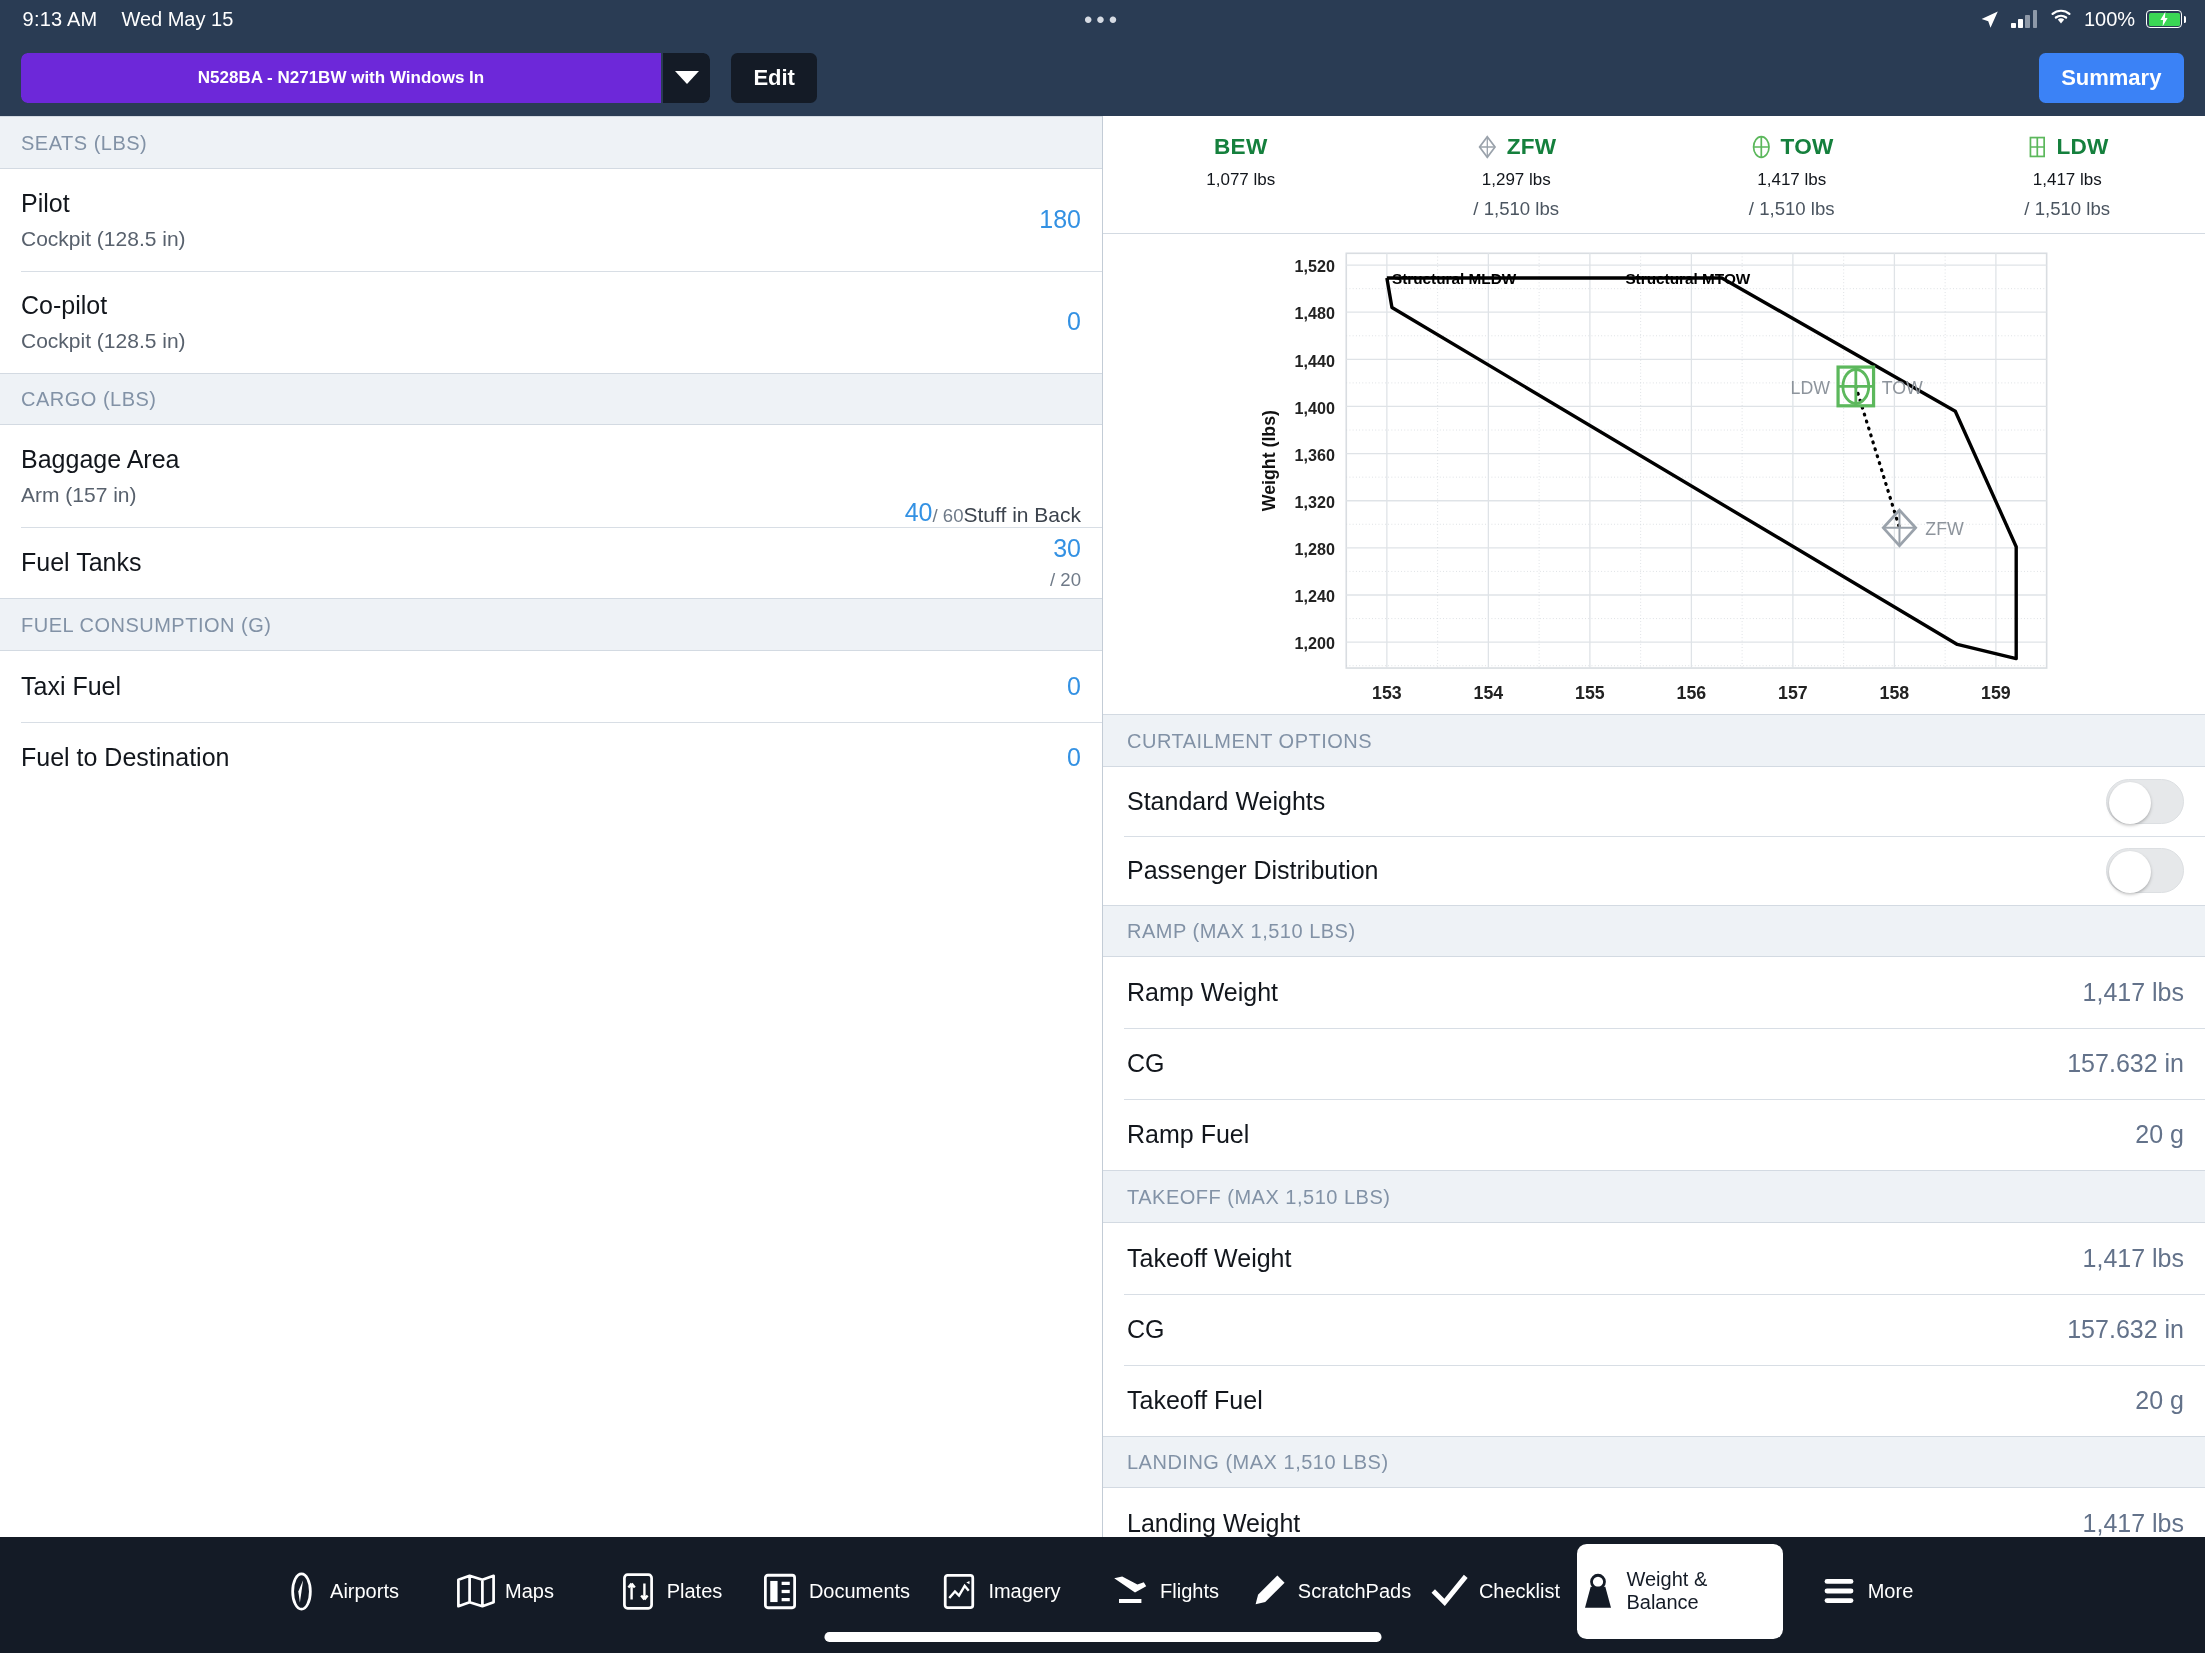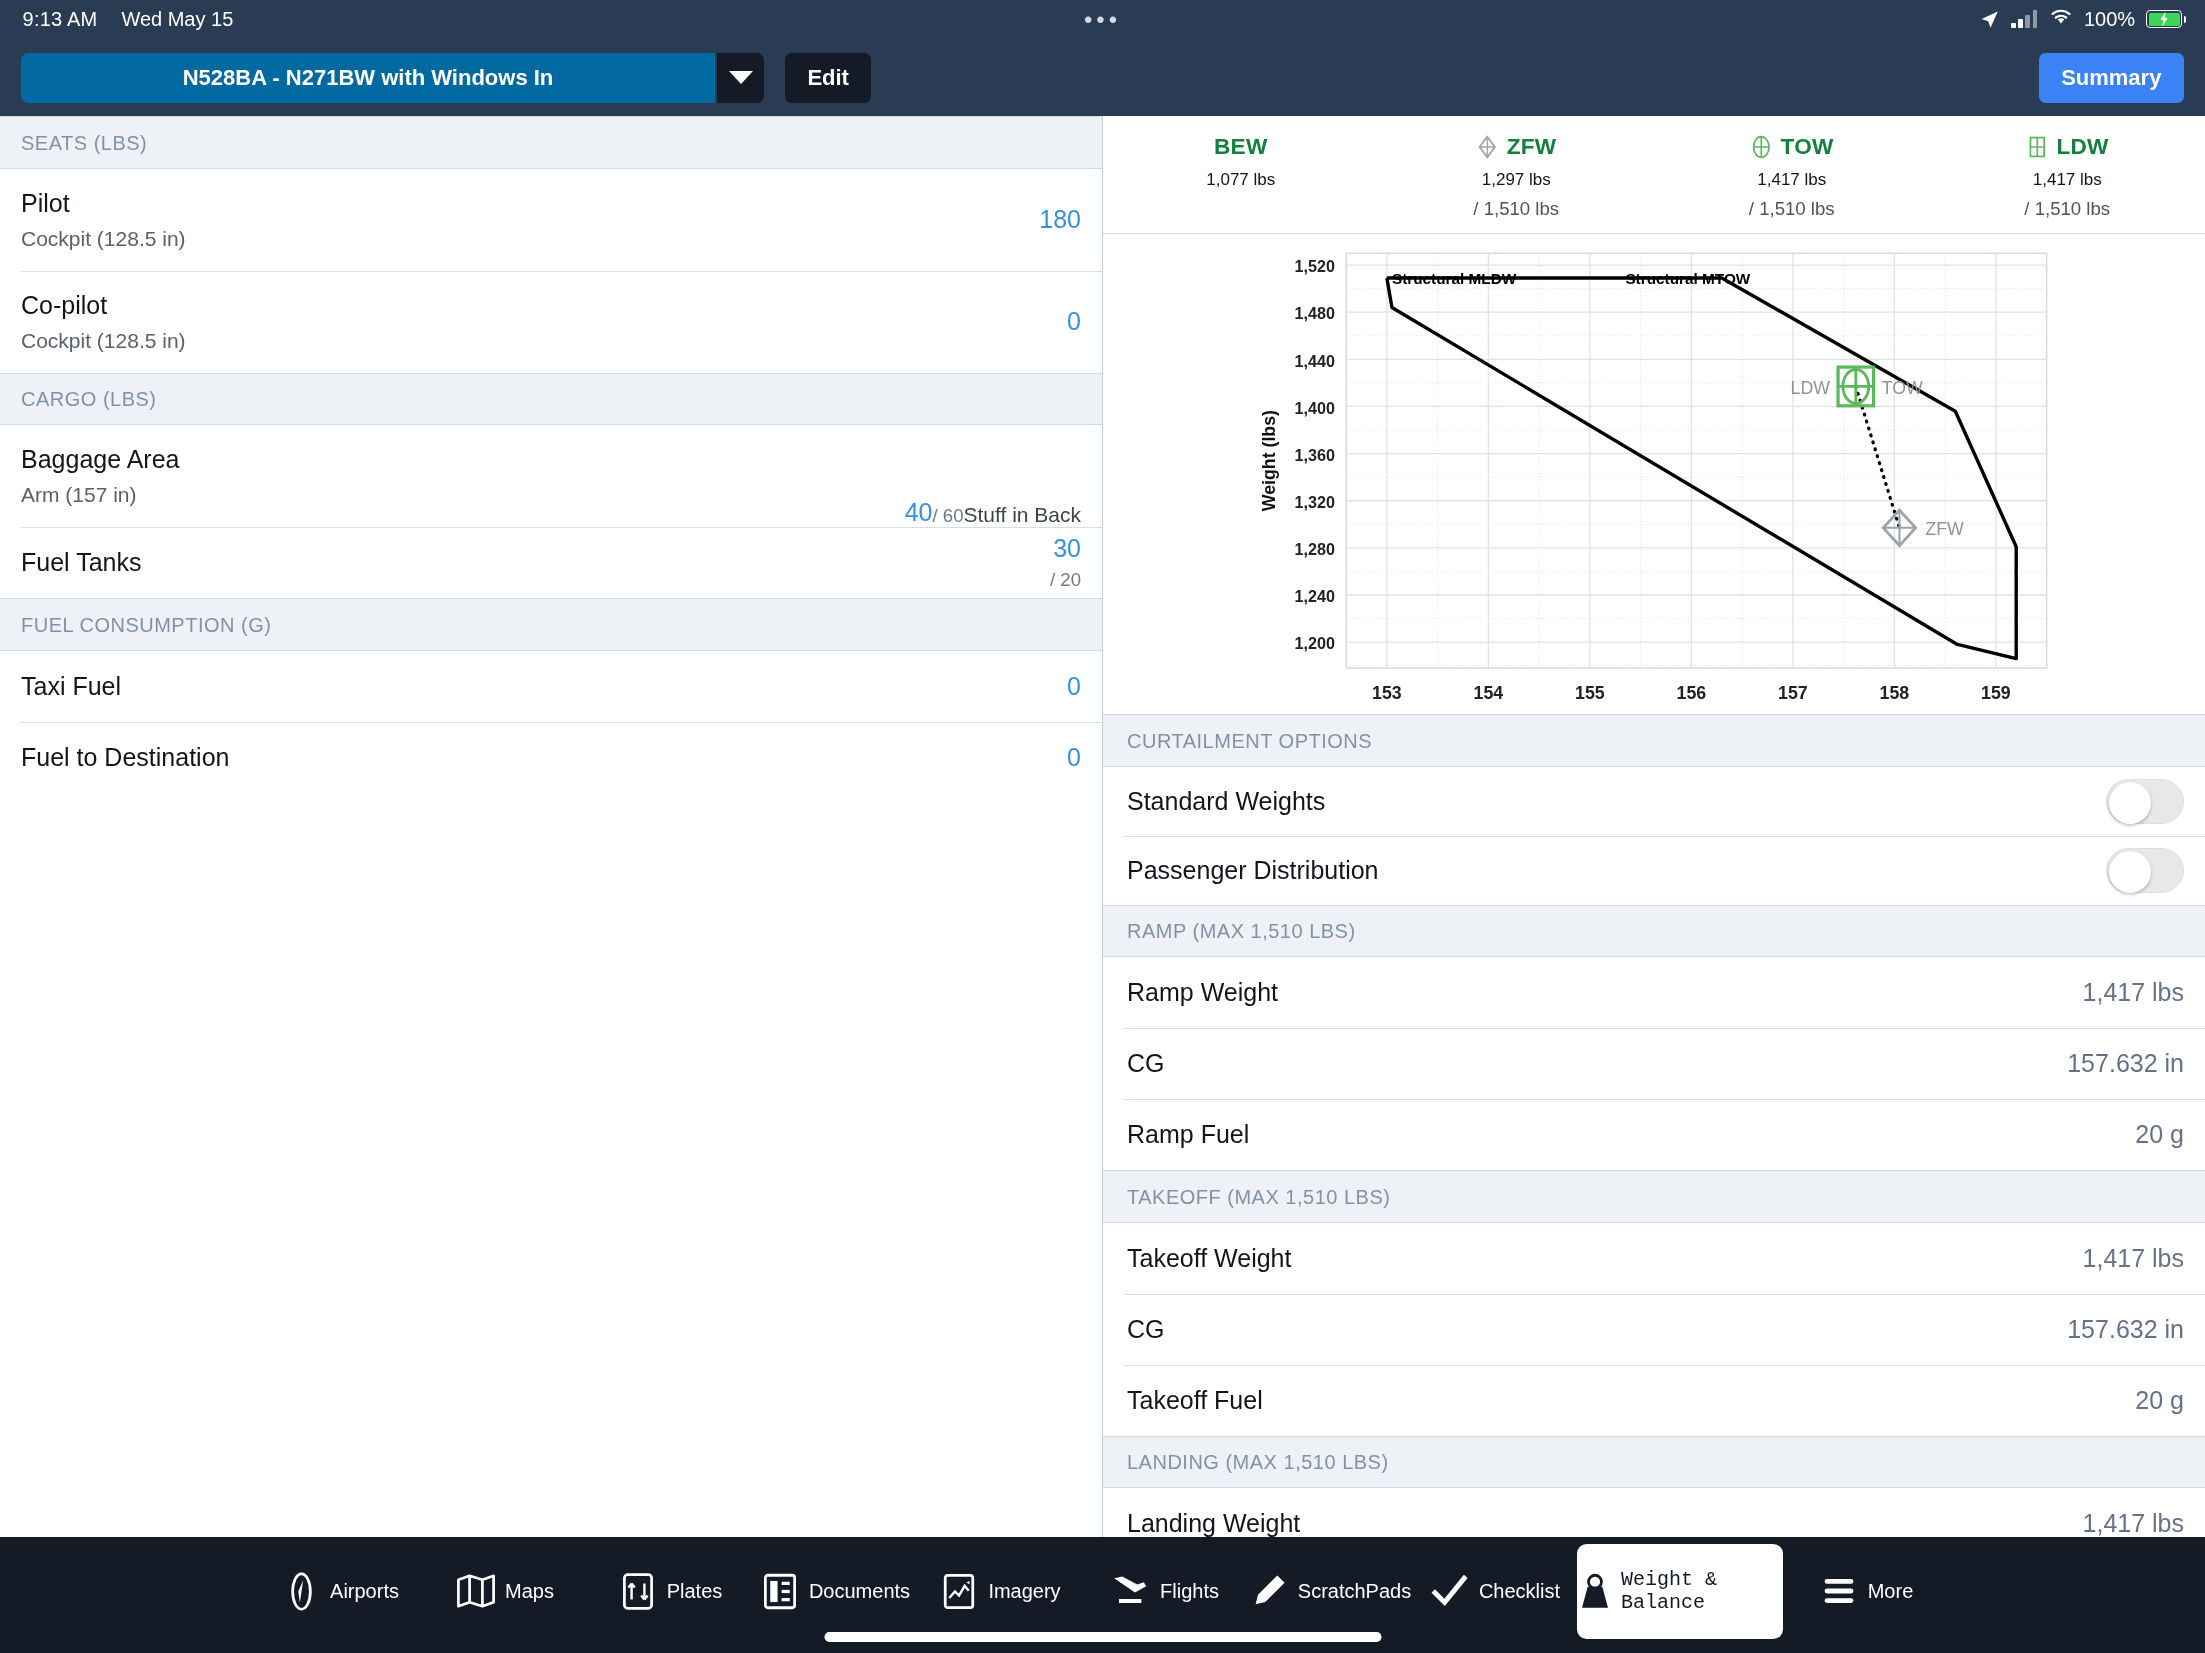--- a/index.html
+++ b/index.html
@@ -47,22 +47,22 @@
 
   
   .toolbar {
     position: absolute; top: 39px; left: 0; width: 2205px; height: 77px;
     background: #2a3c54; display: flex; align-items: center; padding: 0 21px;
   }
   .acft-select {
     display: flex; align-items: stretch; height: 50px; border-radius: 6.5px; overflow: hidden;
   }
   .acft-name {
-    background: #0369a1; color: #ffffff; font-size: 22px; font-weight: bold;
-    width: 694px; display: flex; align-items: center; justify-content: center;
+    background: #6d28d9; color: #ffffff; font-size: 17px; font-weight: bold;
+    width: 640px; display: flex; align-items: center; justify-content: center;
     border-radius: 6.5px 0 0 6.5px;
   }
   .acft-caret {
     background: #141b26; width: 47px; display: flex; align-items: center;
     justify-content: center; border-radius: 0 6.5px 6.5px 0; margin-left: 2.4px;
   }
   .caret-tri {
     width: 0; height: 0; border-left: 12px solid transparent;
     border-right: 12px solid transparent; border-top: 13px solid #ffffff;
   }
@@ -139,21 +139,21 @@
   
   .tabbar {
     position: absolute; bottom: 0; left: 0; width: 2205px; height: 116px;
     background: #141b26; display: flex; align-items: flex-start;
     justify-content: center; gap: 0;
   }
   .tab {
     width: 165px; height: 95px; margin-top: 6.5px; display: flex; flex-direction: row;
     align-items: center; justify-content: center; gap: 8px; border-radius: 9.7px;
   }
-  .tab.active { background: #ffffff; font-family: Liberation Mono, monospace; }
+  .tab.active { background: #ffffff; }
   .tab .tlabel { font-size: 20px; color: #ffffff; }
   .tab.active .tlabel { color: #141b26; }
   .tab svg { display: block; }
   .tab .tico { width: 42px; height: 42px; display:flex; align-items:center; justify-content:center;}
   .homebar {
     position: absolute; bottom: 11.3px; left: 50%; transform: translateX(-50%);
     width: 557px; height: 9.7px; background: #ffffff; border-radius: 4.8px;
   }
 </style>
 </head>

